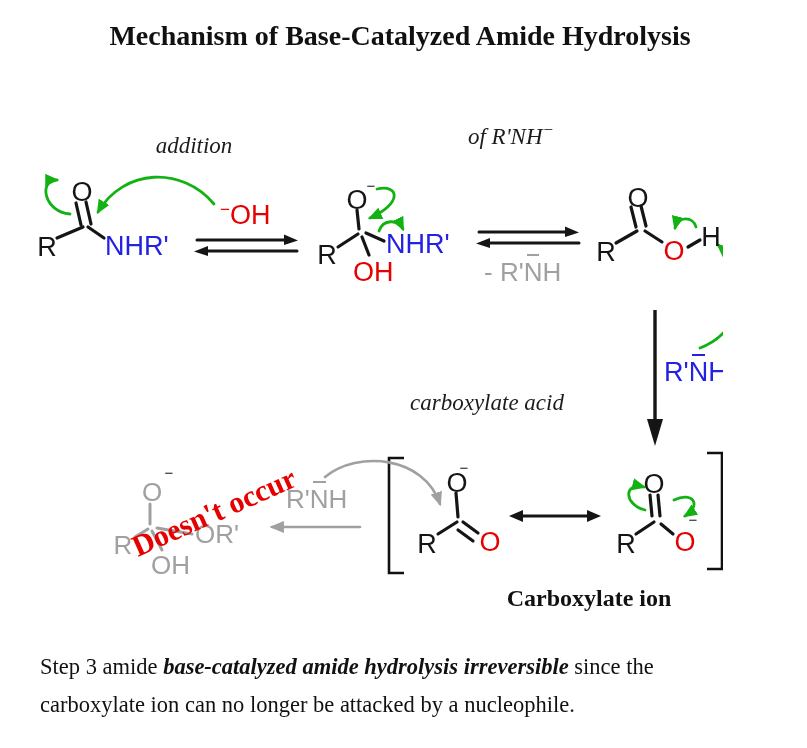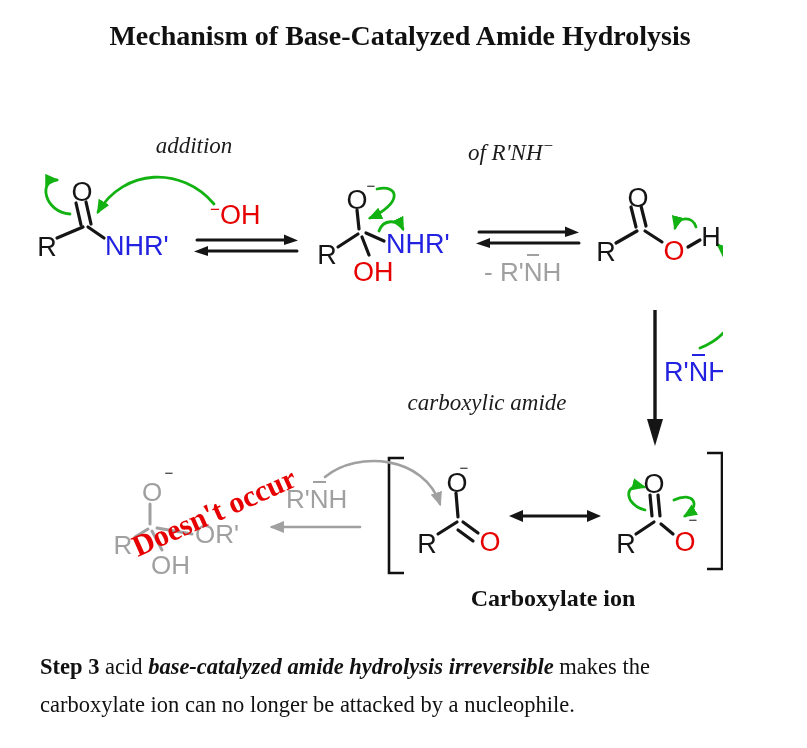--- a/index.html
+++ b/index.html
@@ -14,25 +14,25 @@
   .title{font:bold 28px "Liberation Serif",serif;color:#111;}
   .stepl{font:italic 23px "Liberation Serif",serif;color:#1c1c1c;}
   .atom{font:27px "Liberation Sans",sans-serif;color:var(--ink);}
   .atom26{font:26px "Liberation Sans",sans-serif;}
   .red{color:var(--red);} .blue{color:var(--blue);} .grayc{color:var(--gray);}
   .mini{font:15px "Liberation Sans",sans-serif;color:var(--ink);}
   .sup{font-size:17px;position:relative;top:-9px;}
   .nbar{position:relative;display:inline-block;}
   .nbar::before{content:'';position:absolute;top:-3px;left:3px;right:3px;
                 border-top:2.5px solid currentColor;}
-  .carbox-label{font:bold 24px "Liberation Serif",serif;color:#111;}
+  .carbox-label{font:bold 24px "Liberation Serif",serif;color:#111;margin-left:36px;}
   .doesnt{font:bold 30px "Liberation Serif",serif;color:var(--red);
           transform:translate(-50%,-50%) rotate(-24deg);}
   .cap{font:22.5px "Liberation Serif",serif;color:#111;}
-  .cap b{font-weight:bold;}
+  .cap b{font-weight:normal;}
   .cap .bi{font-weight:bold;font-style:italic;font-family:Liberation Serif, serif;}
   .bond{stroke:var(--ink);stroke-width:3.2;stroke-linecap:round;fill:none;}
   .bondg{stroke:var(--gray);stroke-width:3;stroke-linecap:round;fill:none;}
   .garr{stroke:var(--green);stroke-width:2.8;stroke-linecap:round;fill:none;}
   .grarr{stroke:var(--gray);stroke-width:2.6;stroke-linecap:round;fill:none;}
   .blk{stroke:var(--ink);stroke-width:3;stroke-linecap:round;fill:none;}
   .blkf{fill:var(--ink);stroke:none;}
   .brk{stroke:#111;stroke-width:2.6;fill:none;}
 </style>
 </head>
@@ -155,29 +155,29 @@
       <line class="bondg" x1="135" y1="537" x2="148" y2="529"></line>
       <line class="bondg" x1="152" y1="531" x2="162" y2="550"></line>
       <line class="bondg" x1="157" y1="528" x2="192" y2="534"></line>
     </g>
   </svg>
 
   <div class="t cx title" style="left:400px;top:20px">Mechanism of Base-Catalyzed Amide Hydrolysis</div>
 
   <div class="t cx stepl" style="left:194px;top:133px">addition</div>
 
-  <div class="t cx stepl" style="left:511px;top:140px"><span>of R'NH</span><span class="sup">−</span></div>
-
-  <div class="t cx stepl" style="left:487px;top:390px">carboxylic amide</div>
+  <div class="t cx stepl" style="left:511px;top:124px"><span>of R'NH</span><span class="sup">−</span></div>
+
+  <div class="t cx stepl" style="left:487px;top:390px">carboxylate acid</div>
 
   <div class="t cx atom" style="left:82px;top:177px">O</div>
   <div class="t cx atom" style="left:47px;top:232px">R</div>
   <div class="t atom blue" style="left:105px;top:231px">NHR'</div>
 
-  <div class="t atom red" style="left:210px;top:200px"><span class="sup">−</span><span>OH</span></div>
+  <div class="t atom red" style="left:220px;top:200px"><span class="sup">−</span><span>OH</span></div>
 
   <div class="t cx mini" style="left:371px;top:177px">−</div>
   <div class="t cx atom" style="left:357px;top:185px">O</div>
   <div class="t cx atom" style="left:327px;top:240px">R</div>
   <div class="t atom red" style="left:353px;top:257px">OH</div>
   <div class="t atom blue" style="left:386px;top:229px">NHR'</div>
 
   <div class="t atom26 grayc" style="left:484px;top:257px"><span>- R'</span><span class="nbar">N</span><span>H</span></div>
 
   <div class="t cx atom" style="left:638px;top:183px">O</div>
@@ -202,16 +202,16 @@
   <div class="t cx mini grayc" style="left:169px;top:464px">−</div>
   <div class="t cx atom26 grayc" style="left:152px;top:477px">O</div>
   <div class="t cx atom26 grayc" style="left:123px;top:530px">R</div>
   <div class="t atom26 grayc" style="left:151px;top:550px">OH</div>
   <div class="t atom26 grayc" style="left:195px;top:519px">OR'</div>
 
   <div class="t atom26 grayc" style="left:286px;top:484px"><span>R'</span><span class="nbar">N</span><span>H</span></div>
 
   <div class="t doesnt" style="left:214px;top:512px">Doesn't occur</div>
 
-  <div class="t cap" style="left:40px;top:654px"><b>Step 3</b><span> acid </span><span class="bi">base-catalyzed amide hydrolysis irreversible</span><span> makes the</span></div>
+  <div class="t cap" style="left:40px;top:654px"><b>Step 3</b><span> amide </span><span class="bi">base-catalyzed amide hydrolysis irreversible</span><span> since the</span></div>
   <div class="t cap" style="left:40px;top:692px">carboxylate ion can no longer be attacked by a nucleophile.</div>
 
 </div>
 
 </body></html>

